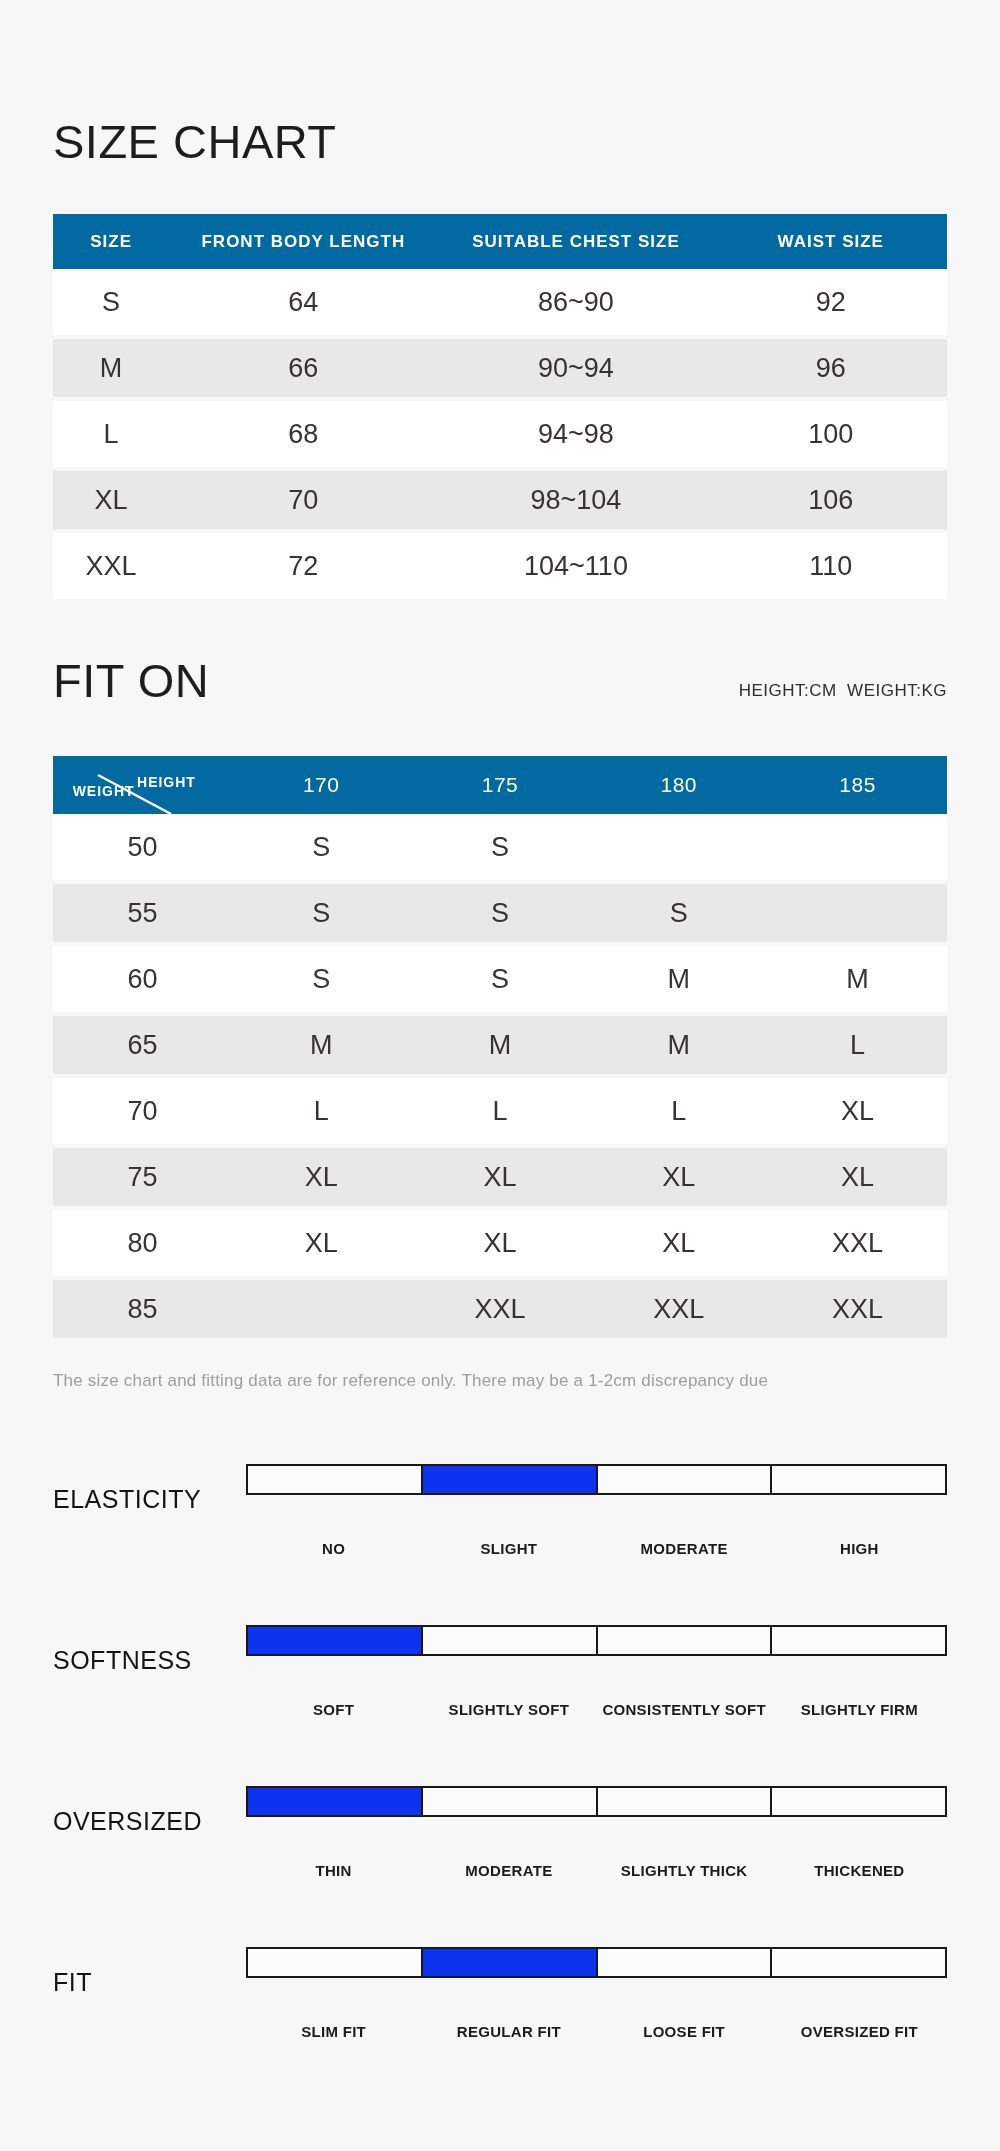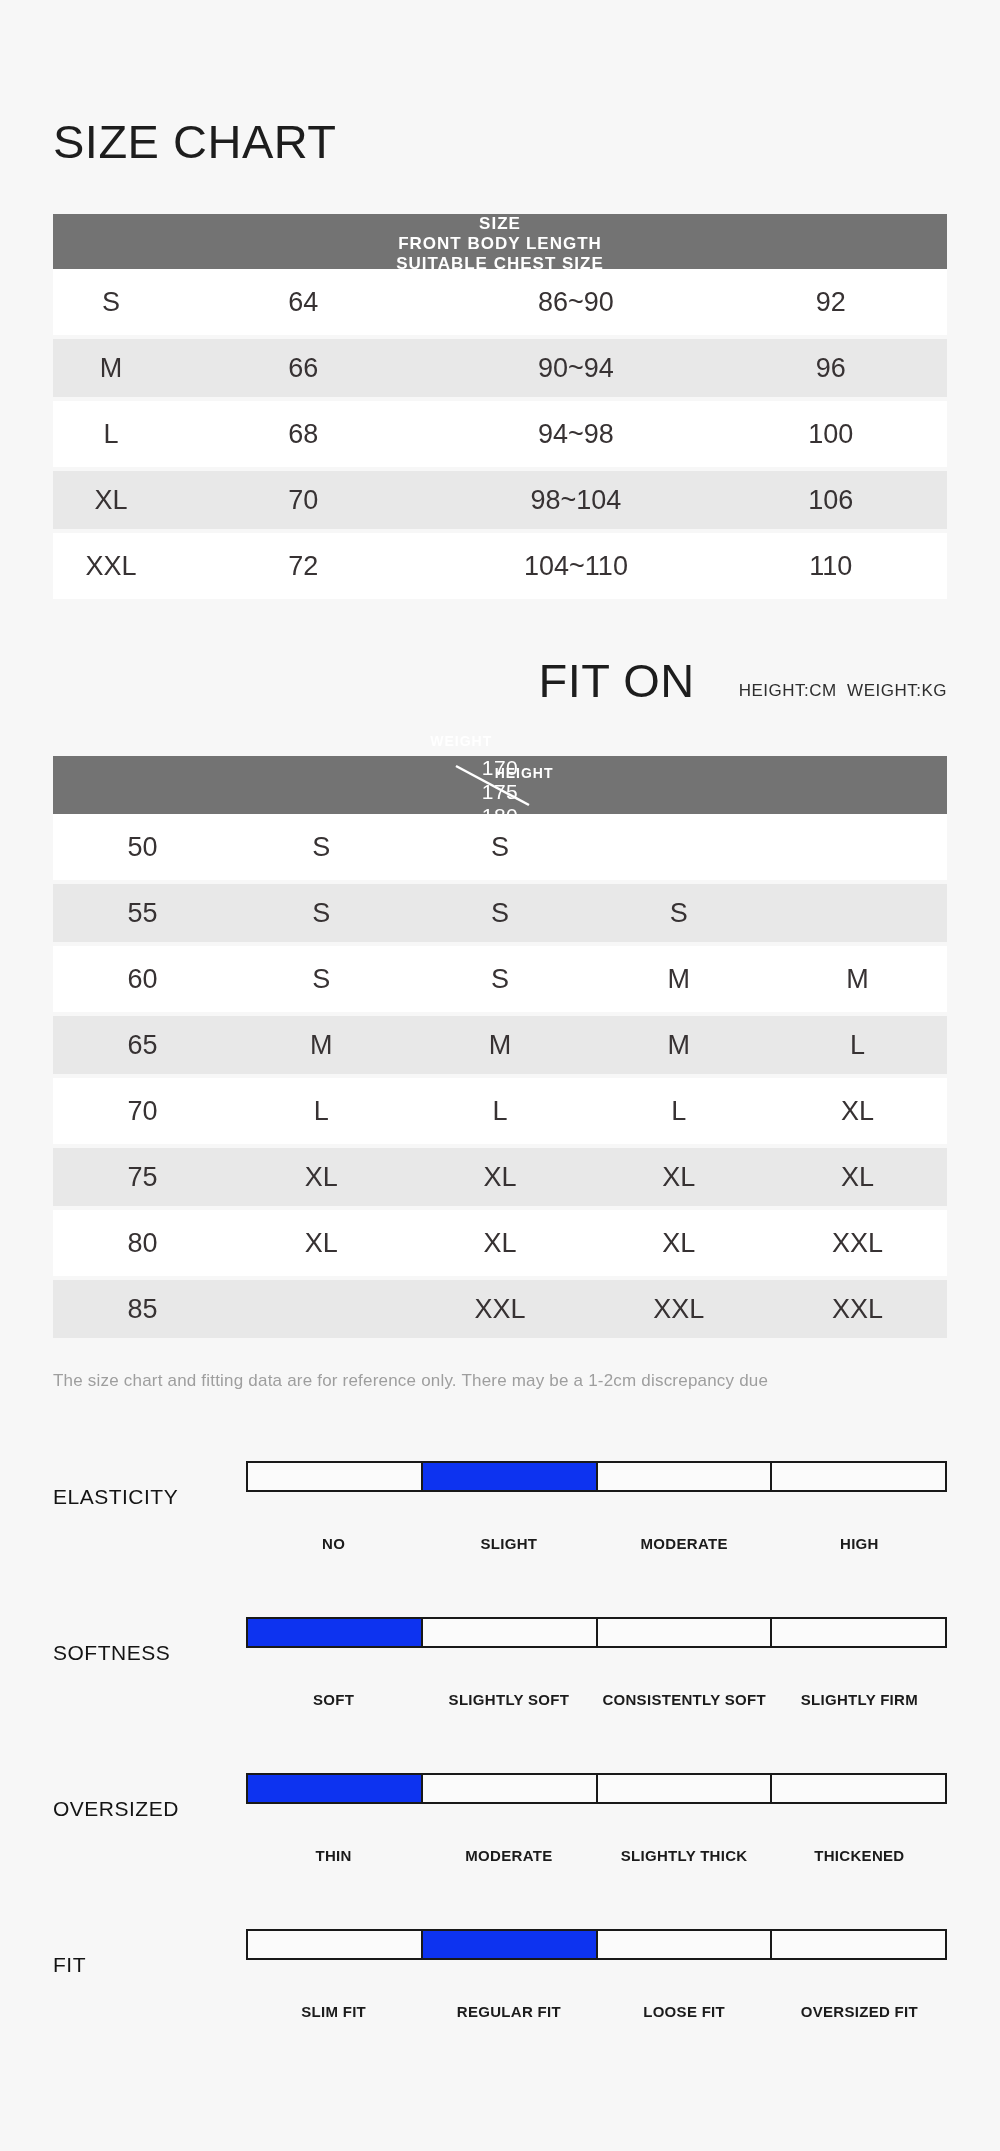--- a/index.html
+++ b/index.html
@@ -18,23 +18,22 @@
     letter-spacing:0.5px;
     color:#1d1d1d;
     margin-top:116px;
     line-height:52px;
   }
   
   .tbl{margin-top:46px;}
   .thead{
     display:flex;align-items:center;
     height:55px;
-    background:#737373;
+    background:#0369a1;
     color:#ffffff;
-    flex-direction:column;
   }
   .thead .c{font-size:17px;font-weight:600;letter-spacing:1px;}
   .trow{
     display:flex;align-items:center;
     height:66px;
     background:#ffffff;
     box-sizing:border-box;
     font-size:27px;
     color:#37third;
   }
@@ -44,21 +43,21 @@
     border-top:4px solid #f7f7f7;
     border-bottom:4px solid #f7f7f7;
   }
   .c{text-align:center;}
   
   .w1{width:13%;} .w2{width:30%;} .w3{width:31%;} .w4{width:26%;}
   
   .w5{width:20%;}
   
   .fit-title-row{
-    display:flex;align-items:flex-end;justify-content:flex-end;
+    display:flex;align-items:flex-end;justify-content:space-between;
     margin-top:56px;
     gap:44px;
   }
   .units{
     font-size:17px;
     color:#2e2e2e;
     letter-spacing:0.5px;
     white-space:pre;
     padding-bottom:6px;
   }
@@ -82,21 +81,21 @@
     line-height:34px;
     color:#9e9e9e;
     letter-spacing:0.2px;
   }
   
   .features{margin-top:46px;}
   .feature{margin-bottom:48px;}
   .feature-main{display:flex;align-items:center;}
   .feature-label{
     width:193px;
-    font-size:21px;
+    font-size:25px;
     letter-spacing:0.5px;
     color:#141414;
     font-weight:500;
     flex:0 0 193px;
     margin-top:41px;
   }
   .feature-bar{
     flex:1;
     display:flex;
     height:31px;

